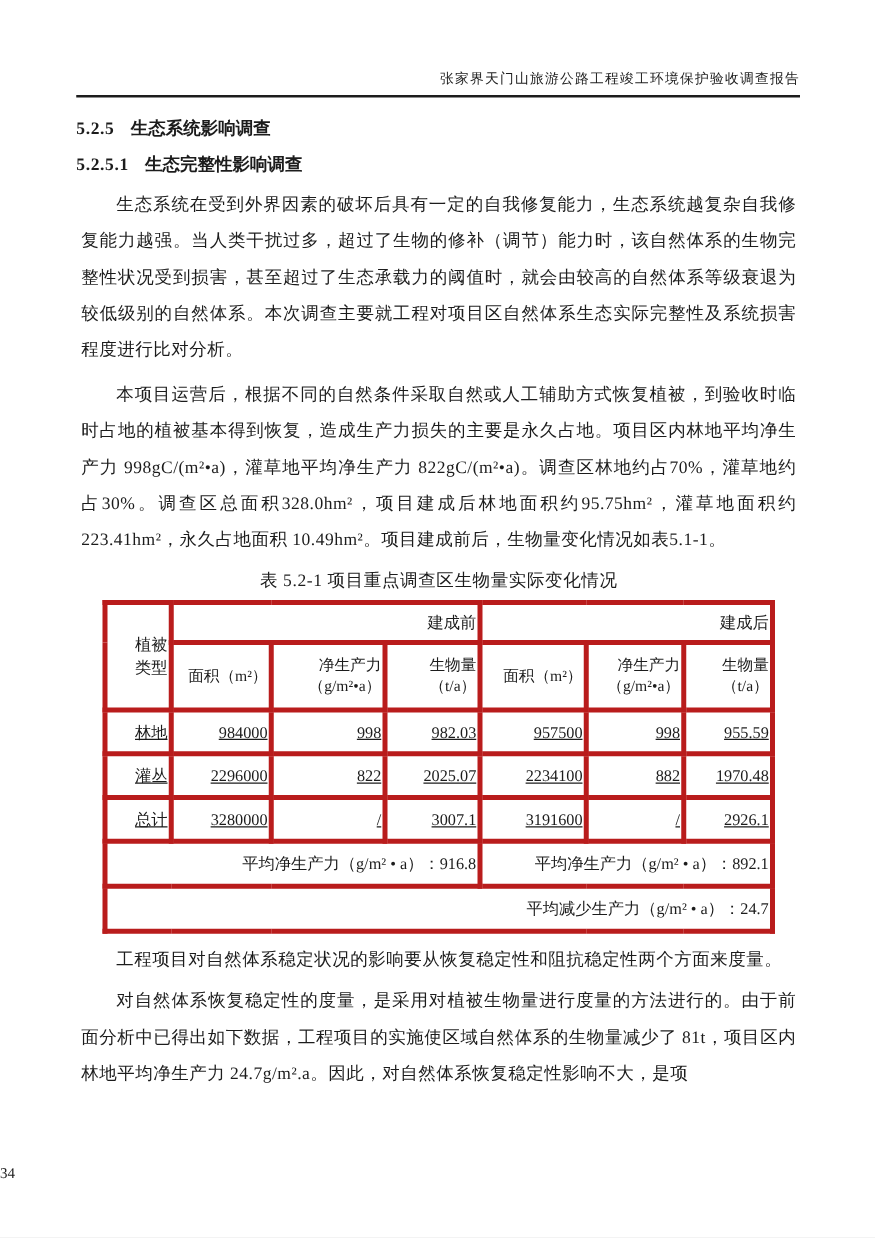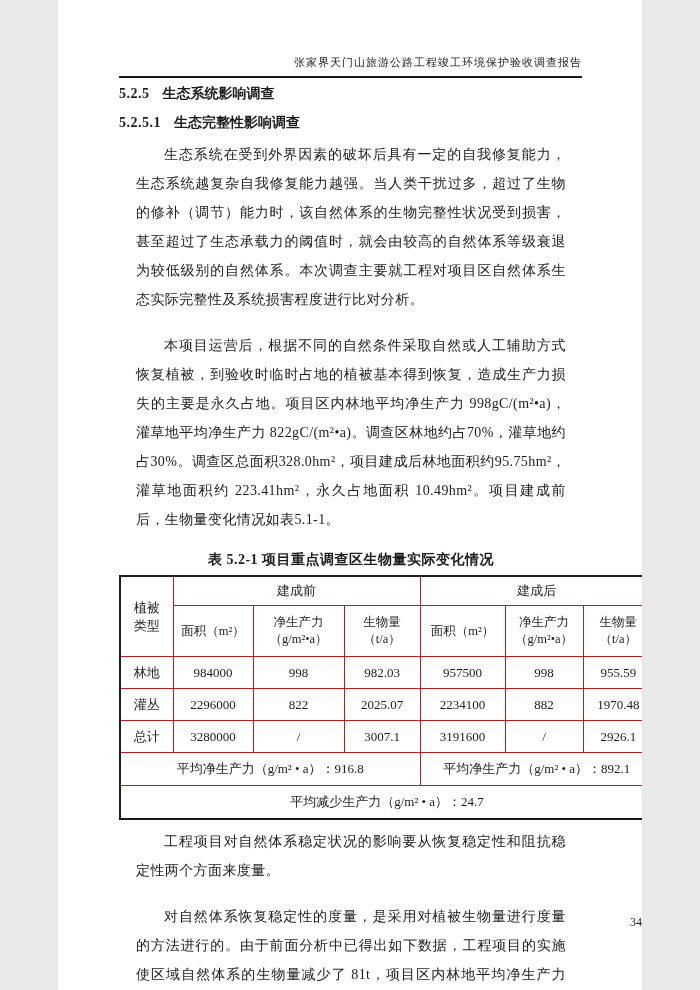--- a/index.html
+++ b/index.html
@@ -1,88 +1,89 @@
 <!DOCTYPE html>
 <html lang="zh"><head>
 <meta charset="utf-8">
 <style>
   html,body{margin:0;padding:0;background:#e9e9e9;}
   .page{
     position:relative;
-    width:584px;height:990px;
+    width:700px;height:990px;
     margin:0 auto;
     background:#ffffff;
     font-family:"Liberation Serif","DejaVu Serif",serif;
     color:#1c1c1c;
     box-sizing:border-box;
     overflow:hidden;
   }
   .doc-header{
     position:absolute;
     top:55px;left:61px;right:60px;
     text-align:right;
     font-size:11px;
     letter-spacing:1px;
     padding-bottom:6px;
     border-bottom:2px solid #1c1c1c;
   }
   .content{
     position:absolute;
-    top:80px;left:61px;right:59px;
+    top:90px;left:61px;right:59px;
   }
   .h1,.h2{
     font-size:14px;
     font-weight:bold;
     margin:0;
     padding:0;
     line-height:20px;
   }
   .h1{margin-top:4px;}
   .h2{margin-top:9px;}
   .hnum{margin-right:13px;letter-spacing:0.5px;}
   p.body{
-    margin:17px;
+    margin:4px;
     font-size:14px;
     line-height:29px;
     text-align:justify;
     text-indent:28px;
     letter-spacing:0.4px;
   }
   p.body.first{margin-top:7px;}
   .caption{
     margin:9px 0 6px 0;
     text-align:center;
     font-size:14px;
-    font-weight:bold;
+    font-weight:normal;
     letter-spacing:0.5px;
   }
   table.biomass{
     border-collapse:collapse;
     table-layout:fixed;
     width:534px;
     margin:0 auto;
     font-size:13px;
     text-align:center;
   }
   table.biomass td{
-    border:1px solid #b91c1c;
+    border:4px solid #b91c1c;
     padding:2px 1px;
     vertical-align:middle;
+    text-align:right;
   }
   table.biomass{border:2px solid #1c1c1c;}
   .group-row td{height:24px;}
   .sub-row td{height:46px;font-size:12.5px;line-height:17px;}
-  .data-row td{height:27px;}
+  .data-row td{height:27px;text-decoration:underline;}
   .avg-row td{height:28px;}
   .cell-line{display:block;}
   .sec-gap{margin-top:20px;}
   .pagenum{
     position:absolute;
-    bottom:60px;left:0;right:0;
-    text-align:right;
+    bottom:44px;left:0;right:0;
+    text-align:left;
     font-size:12px;
     font-family:Liberation Serif, serif;
   }
 </style>
 </head>
 <body>
 
 <div class="page">
 
   <div class="doc-header">

